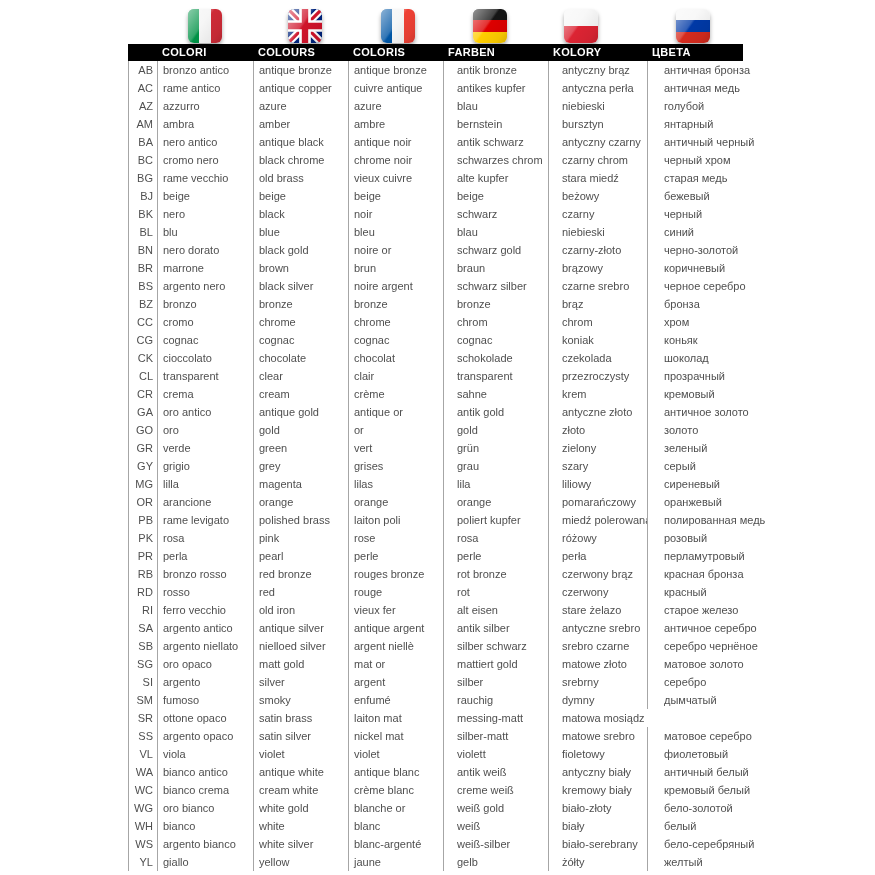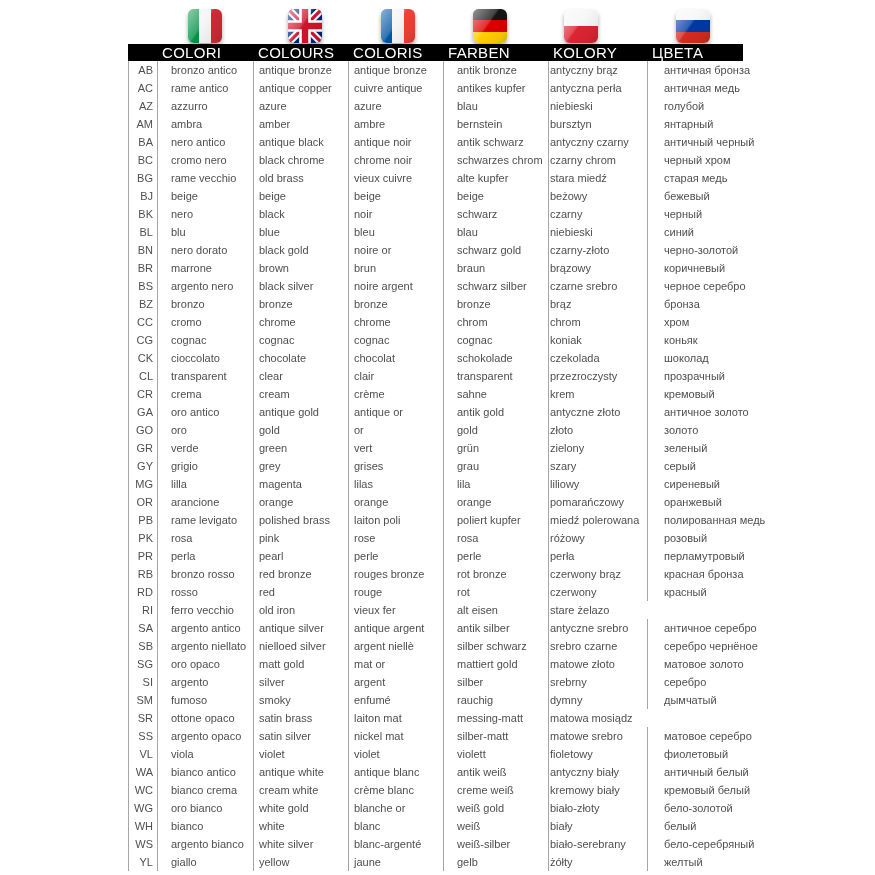--- a/index.html
+++ b/index.html
@@ -24,37 +24,37 @@
   .flag-italy  {background:linear-gradient(to right,#009246 0 33.4%,#f4f4f4 33.4% 66.7%,#ce2b37 66.7% 100%);}
   .flag-france {background:linear-gradient(to right,#0055a4 0 33.4%,#f4f4f4 33.4% 66.7%,#ef4135 66.7% 100%);}
   .flag-germany{background:linear-gradient(to bottom,#151515 0 33.4%,#dd0000 33.4% 66.7%,#ffce00 66.7% 100%);}
   .flag-poland {background:linear-gradient(to bottom,#f6f6f6 0 50%,#dc2433 50% 100%);}
   .flag-russia {background:linear-gradient(to bottom,#f6f6f6 0 33.4%,#0039a6 33.4% 66.7%,#d52b1e 66.7% 100%);}
   .flag-uk svg{display:block;width:100%;height:100%;}
 
   
   .header-bar{position:absolute;top:44px;left:128px;width:615px;height:17px;
         background:var(--header-bg);display:flex;}
-  .header-cell{color:var(--header-text);font-size:15px;font-weight:normal;
+  .header-cell{color:var(--header-text);font-size:11px;font-weight:bold;
         line-height:17px;letter-spacing:.3px;padding-left:5px;overflow:hidden;white-space:nowrap;}
   .hc-code{width:29px;padding-left:0;}
   .hc-it{width:96px;} .hc-en{width:95px;} .hc-fr{width:95px;}
   .hc-de{width:105px;} .hc-pl{width:99px;} .hc-ru{flex:1;}
 
   
   .tbody{position:absolute;top:61px;left:128px;width:747px;}
   .row{display:flex;height:18px;}
   .cell{font-size:11px;color:var(--cell-text);line-height:18px;
         white-space:nowrap;overflow:hidden;border-left:1px solid var(--border-color);}
   .col-code{width:29px;text-align:right;padding-right:4px;}
-  .col-it{width:96px;padding-left:13px;}
+  .col-it{width:96px;padding-left:5px;}
   .col-en{width:95px;padding-left:5px;}
   .col-fr{width:95px;padding-left:5px;}
   .col-de{width:105px;padding-left:13px;}
-  .col-pl{width:99px;padding-left:1px;}
+  .col-pl{width:99px;padding-left:13px;}
   .col-ru{flex:1;padding-left:16px;border-right:none;}
 </style>
 </head>
 <body>
 
 <div class="sheet">
 
   <div class="flags">
     <div class="flag" style="left:60px">
         <div class="flag-inner flag-italy"></div>
@@ -365,20 +365,21 @@
         <div class="cell col-pl">czerwony</div>
         <div class="cell col-ru">красный</div>
       </div>
       <div class="row">
         <div class="cell col-code">RI</div>
         <div class="cell col-it">ferro vecchio</div>
         <div class="cell col-en">old iron</div>
         <div class="cell col-fr">vieux fer</div>
         <div class="cell col-de">alt eisen</div>
         <div class="cell col-pl">stare żelazo</div>
+        <div class="cell col-ru">старое железо</div>
       </div>
       <div class="row">
         <div class="cell col-code">SA</div>
         <div class="cell col-it">argento antico</div>
         <div class="cell col-en">antique silver</div>
         <div class="cell col-fr">antique argent</div>
         <div class="cell col-de">antik silber</div>
         <div class="cell col-pl">antyczne srebro</div>
         <div class="cell col-ru">античное серебро</div>
       </div>

